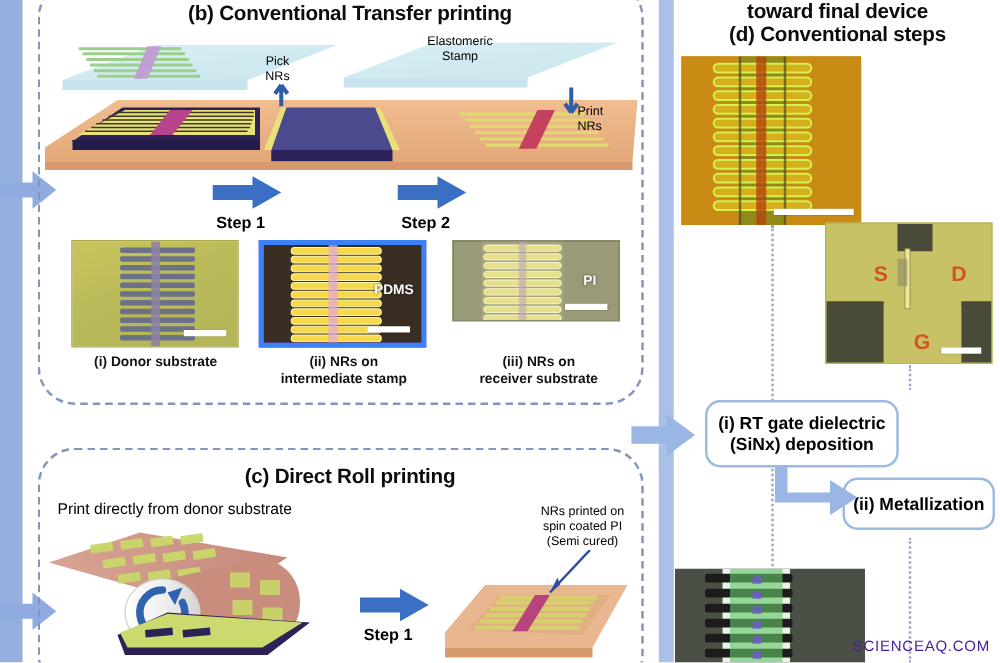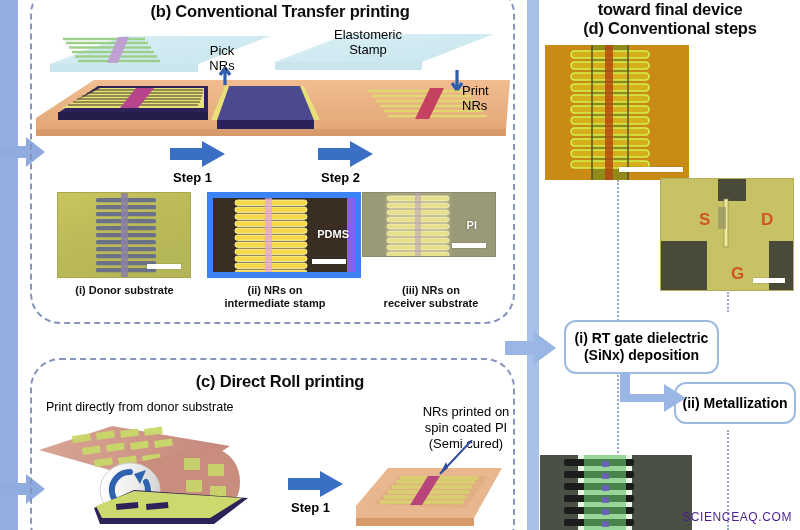--- a/index.html
+++ b/index.html
@@ -44,21 +44,21 @@
     font-weight:bold; color:#0c0c0c;
     text-align:center;
     font-size:16.5px;
     letter-spacing:-0.2px;
   }
   #title-b { left:80px; top:2px; width:400px; }
   #title-c { left:80px; top:372px; width:400px; }
   #title-d { left:545px; top:0px; width:250px; line-height:1.18; font-size:16.5px;}
 
   
-  .lbl { position:absolute; color:#000; font-size:13px; line-height:1.15; }
+  .lbl { position:absolute; color:#000; font-size:10px; line-height:1.15; }
   .lbl.c { text-align:center; }
 
   
   #scene-b { position:absolute; left:32px; top:28px; width:480px; height:120px; }
   #scene-b svg { display:block; }
 
   
   .micro { position:absolute; overflow:hidden; }
   .micro .scalebar {
     position:absolute; height:5px; background:#fff; right:9px; bottom:8px; width:34px;
@@ -257,22 +257,22 @@
         <rect x="38" y="75" width="60" height="4.3" rx="1.6"></rect>
       </g>
       <rect x="63" y="0" width="7" height="86" fill="#8d7fa8" opacity="0.85"></rect>
     </svg>
     <div class="scalebar"></div>
   </div>
   <div class="cap" style="left:42px; top:284px; width:165px;">
     <div>(i) Donor substrate</div>
   </div>
 
-  <div class="micro" style="left:207px; top:192px; width:154px; height:86px;
-        background:#8b5cf6; border:6px solid #3b82f6;">
+  <div class="micro" style="left:207px; top:192px; width:134px; height:86px;
+        background:#6d28d9; border:4px solid #3b82f6;">
     <svg width="134" height="86" viewBox="0 0 134 86" style="position:absolute;left:0;top:0;">
       <rect x="0" y="0" width="134" height="86" fill="#3a2e22"></rect>
       <g>
         <rect x="22" y="2" width="72" height="5.4" rx="2.6" fill="#f5d94b" stroke="#fff6b0" stroke-width="0.9"></rect>
         <rect x="22" y="9" width="72" height="5.4" rx="2.6" fill="#f5d94b" stroke="#fff6b0" stroke-width="0.9"></rect>
         <rect x="22" y="16" width="72" height="5.4" rx="2.6" fill="#f5d94b" stroke="#fff6b0" stroke-width="0.9"></rect>
         <rect x="22" y="23" width="72" height="5.4" rx="2.6" fill="#f5d94b" stroke="#fff6b0" stroke-width="0.9"></rect>
         <rect x="22" y="30" width="72" height="5.4" rx="2.6" fill="#f5d94b" stroke="#fff6b0" stroke-width="0.9"></rect>
         <rect x="22" y="37" width="72" height="5.4" rx="2.6" fill="#f5d94b" stroke="#fff6b0" stroke-width="0.9"></rect>
         <rect x="22" y="44" width="72" height="5.4" rx="2.6" fill="#f5d94b" stroke="#fff6b0" stroke-width="0.9"></rect>

